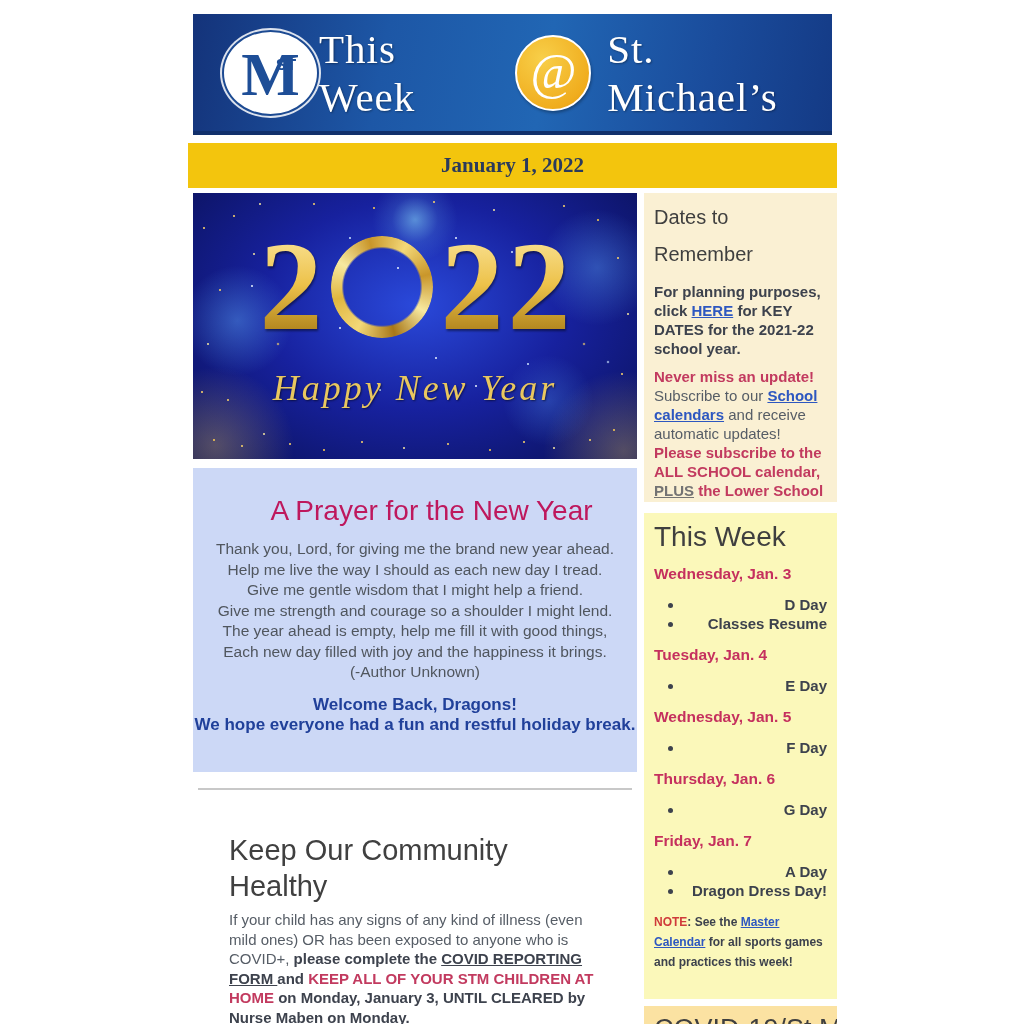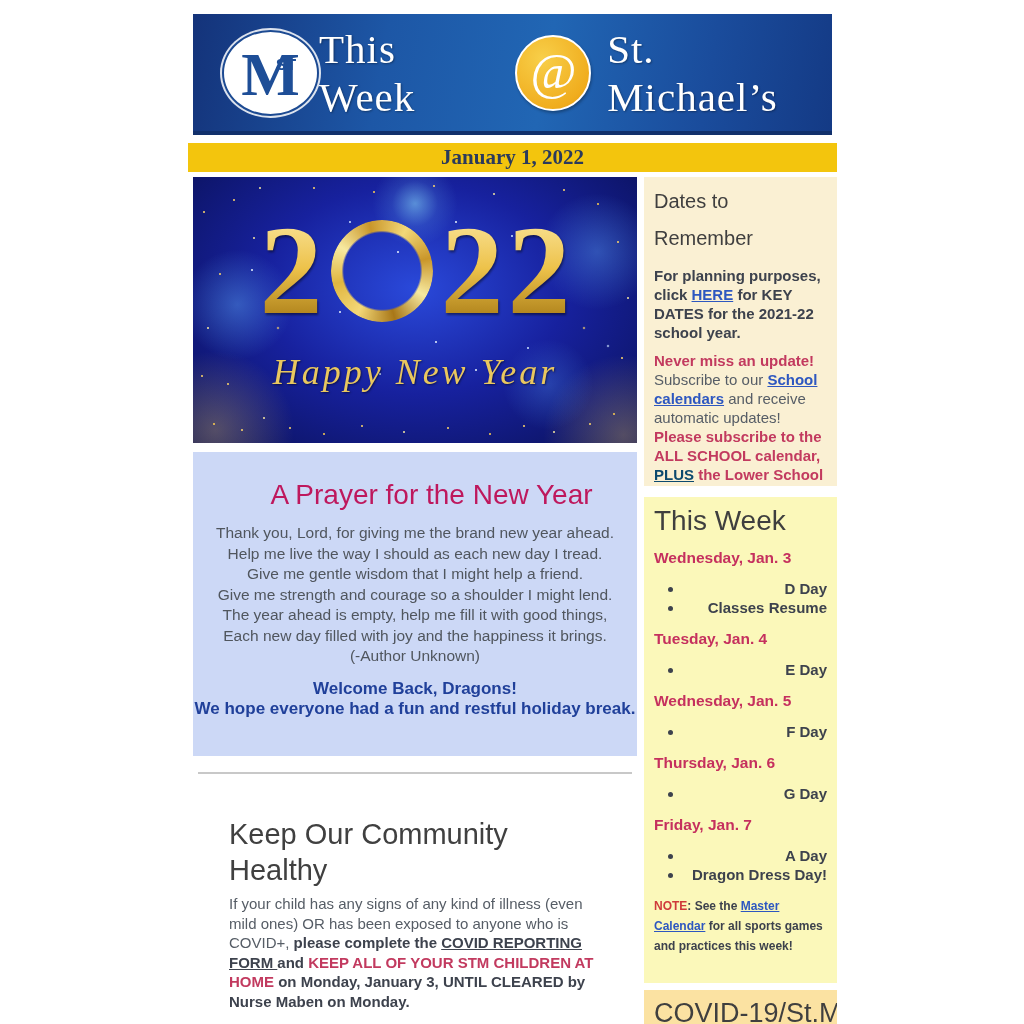--- a/index.html
+++ b/index.html
@@ -23,21 +23,21 @@
   .header-title { font-family:"Liberation Serif",serif; font-size:41px; color:#ffffff;
     text-shadow:1px 1px 2px rgba(0,0,0,.35); letter-spacing:1px; }
   .at-badge { width:76px; height:76px; border-radius:50%; flex:0 0 auto;
     background:radial-gradient(circle at 35% 30%, #f8cf49, #f0ad1e 72%, #e3950e);
     border:2px solid #ffffff; display:flex; align-items:center; justify-content:center;
     box-shadow:1px 2px 3px rgba(0,0,0,.3); }
   .at-badge span { font-family:"Liberation Serif",serif; font-style:italic; font-size:50px;
     color:#ffffff; line-height:1; transform:translateY(-2px); }
 
   
-  .date-banner { margin-top:8px; height:29px; background:#f3c50d;
+  .date-banner { margin-top:8px; height:45px; background:#f3c50d;
     display:flex; align-items:center; justify-content:center; }
   .date-banner span { font-family:"Liberation Serif",serif; font-weight:bold; font-size:21px; color:#2a3a5c; }
 
   
   .content-row { margin-top:5px; display:flex; align-items:flex-start; }
   .main-col { width:444px; margin-left:5px; }
   .sidebar  { width:193px; margin-left:7px; }
 
   
   .hero { position:relative; width:444px; height:266px; overflow:hidden;
@@ -89,21 +89,21 @@
   
   .divider { border-top:2px solid #c8c8c8; margin:0 5px; }
   .divider-1 { margin-top:16px; }
   .healthy { padding:42px 36px 0 36px; }
   .healthy-title { font-size:29px; line-height:36px; color:#404040; font-weight:400; }
   .healthy-body { margin-top:6px; font-size:15px; line-height:19.5px; color:#565d66; }
   .healthy-body .b { font-weight:bold; color:#3d424d; }
   .healthy-body .crimson { font-weight:bold; color:#c23a5f; }
   a.lnk { color:#2d57c0; text-decoration:underline; }
   a.lnk.b { font-weight:bold; }
-  a.dark-lnk { color:#0c4a6e; font-weight:bold; text-decoration:underline; }
+  a.dark-lnk { color:#737373; font-weight:bold; text-decoration:underline; }
 
   
   .side-block { width:193px; padding:6px 10px; overflow:hidden; }
   .dates-block { background:#faf0d3; height:309px; }
   .side-title { font-size:20px; line-height:37px; color:#3f3f3f; font-weight:400; }
   .side-p { margin-top:9px; font-size:15px; line-height:19px; font-weight:bold; color:#3d424d; }
   .side-p .gray { font-weight:400; color:#565d66; }
   .side-p .crimson { color:#c23a5f; }
   .tw-block { background:#fbf8ba; margin-top:11px; height:486px; padding-top:8px; }
   .tw-title { font-size:28px; line-height:32px; color:#3f3f3f; font-weight:400; }

